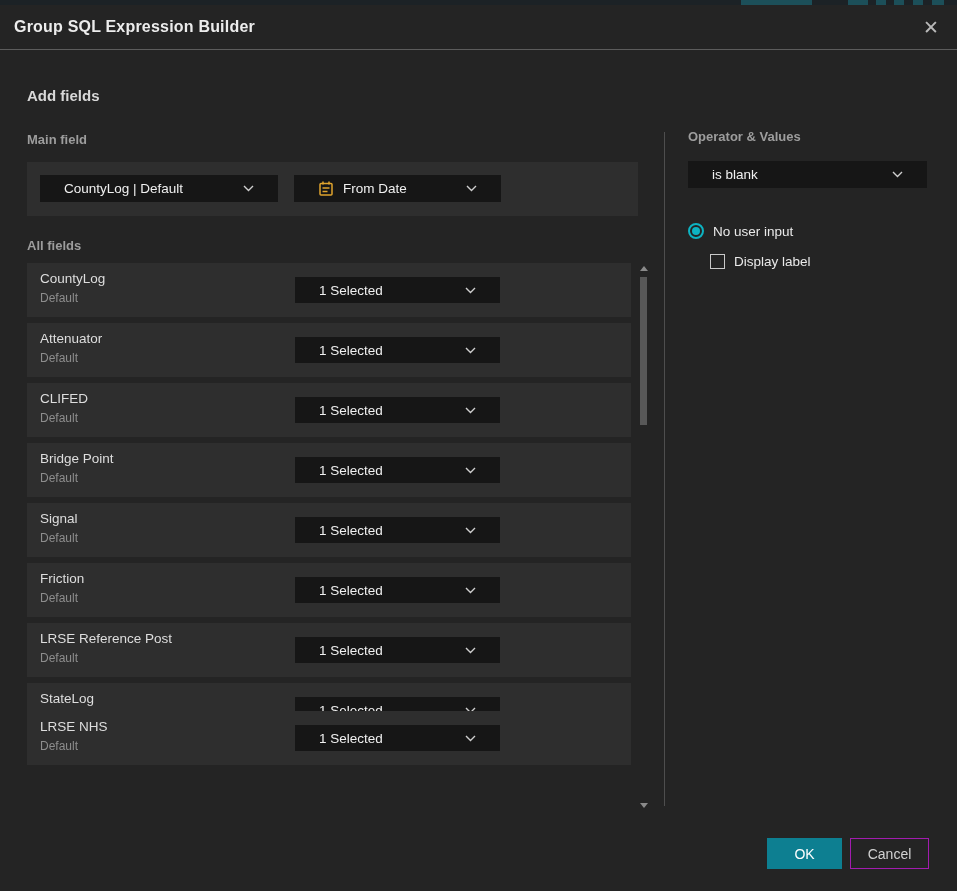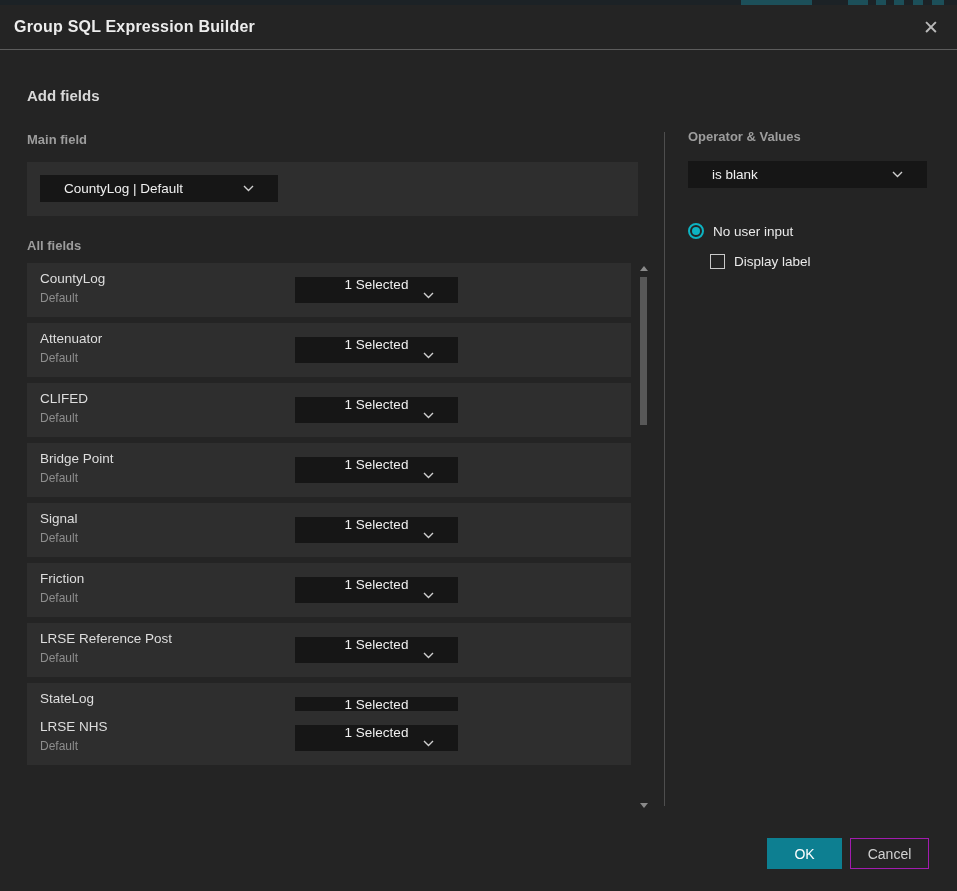--- a/index.html
+++ b/index.html
@@ -24,21 +24,21 @@
   
   .panel { position:absolute; background:#2e2e2e; }
   .select { position:absolute; background:#161616; display:flex; align-items:center; color:#f0f0f0; font-size:13.5px; padding:0 24px; cursor:pointer; }
   .select .chev { margin-left:auto; display:flex; align-items:center; }
   .chev svg { display:block; }
 
   
   .field-row { position:absolute; left:27px; width:604px; height:54px; background:#2e2e2e; }
   .field-row .f-name { position:absolute; left:13px; top:8px; font-size:13.5px; color:#dedede; }
   .field-row .f-sub  { position:absolute; left:13px; top:28px; font-size:12px; color:#8d8d8d; }
-  .field-row .select { left:268px; top:14px; width:163px; height:26px;flex-direction:column; }
+  .field-row .select { left:268px; top:14px; width:205px; height:26px; }
 
   
   .scrollbar { position:absolute; left:639px; top:258px; width:10px; height:548px; }
   .scroll-arrow { position:absolute; left:1px; width:0; height:0; }
   .arrow-up { top:3px; border-left:4px solid transparent; border-right:4px solid transparent; border-bottom:5px solid #8a8a8a; }
   .arrow-down { bottom:3px; border-left:4px solid transparent; border-right:4px solid transparent; border-top:5px solid #8a8a8a; }
   .scroll-thumb { position:absolute; left:1px; top:14px; width:7px; height:148px; background:#585858; }
 
   .v-divider { position:absolute; left:664px; top:127px; width:1px; height:674px; background:#4e4e4e; }
 
@@ -87,20 +87,37 @@
 
     <div class="panel" style="left:27px; top:157px; width:611px; height:54px;">
       <div class="select" style="left:13px; top:13px; width:238px; height:27px;">
         <span>CountyLog | Default</span>
         <span class="chev">
           <svg width="11" height="7" viewBox="0 0 11 7">
               <path d="M1 1l4.5 4.5L10 1" fill="none" stroke="#cfcfcf" stroke-width="1.4"></path>
             </svg>
         </span>
       </div>
+      <div class="select" style="left:267px; top:13px; width:207px; height:27px;">
+        <span style="display:flex;align-items:center;margin-right:9px;">
+          <svg width="16" height="17" viewBox="0 0 16 17">
+            <rect x="2" y="3.5" width="12" height="11.5" rx="1" fill="none" stroke="#e0a42e" stroke-width="1.5"></rect>
+            <line x1="5" y1="1.5" x2="5" y2="4.5" stroke="#e0a42e" stroke-width="1.5"></line>
+            <line x1="11" y1="1.5" x2="11" y2="4.5" stroke="#e0a42e" stroke-width="1.5"></line>
+            <line x1="4.5" y1="8" x2="11.5" y2="8" stroke="#e0a42e" stroke-width="1.5"></line>
+            <line x1="4.5" y1="11.5" x2="9.5" y2="11.5" stroke="#e0a42e" stroke-width="1.5"></line>
+          </svg>
+        </span>
+        <span>From Date</span>
+        <span class="chev">
+          <svg width="11" height="7" viewBox="0 0 11 7">
+              <path d="M1 1l4.5 4.5L10 1" fill="none" stroke="#cfcfcf" stroke-width="1.4"></path>
+            </svg>
+        </span>
+      </div>
     </div>
 
     <div class="group-label" style="left:27px; top:233px;">All fields</div>
 
     <div class="field-row" style="top:258px;">
       <div class="f-name">CountyLog</div>
       <div class="f-sub">Default</div>
       <div class="select">
         <span>1 Selected</span>
         <span class="chev">

